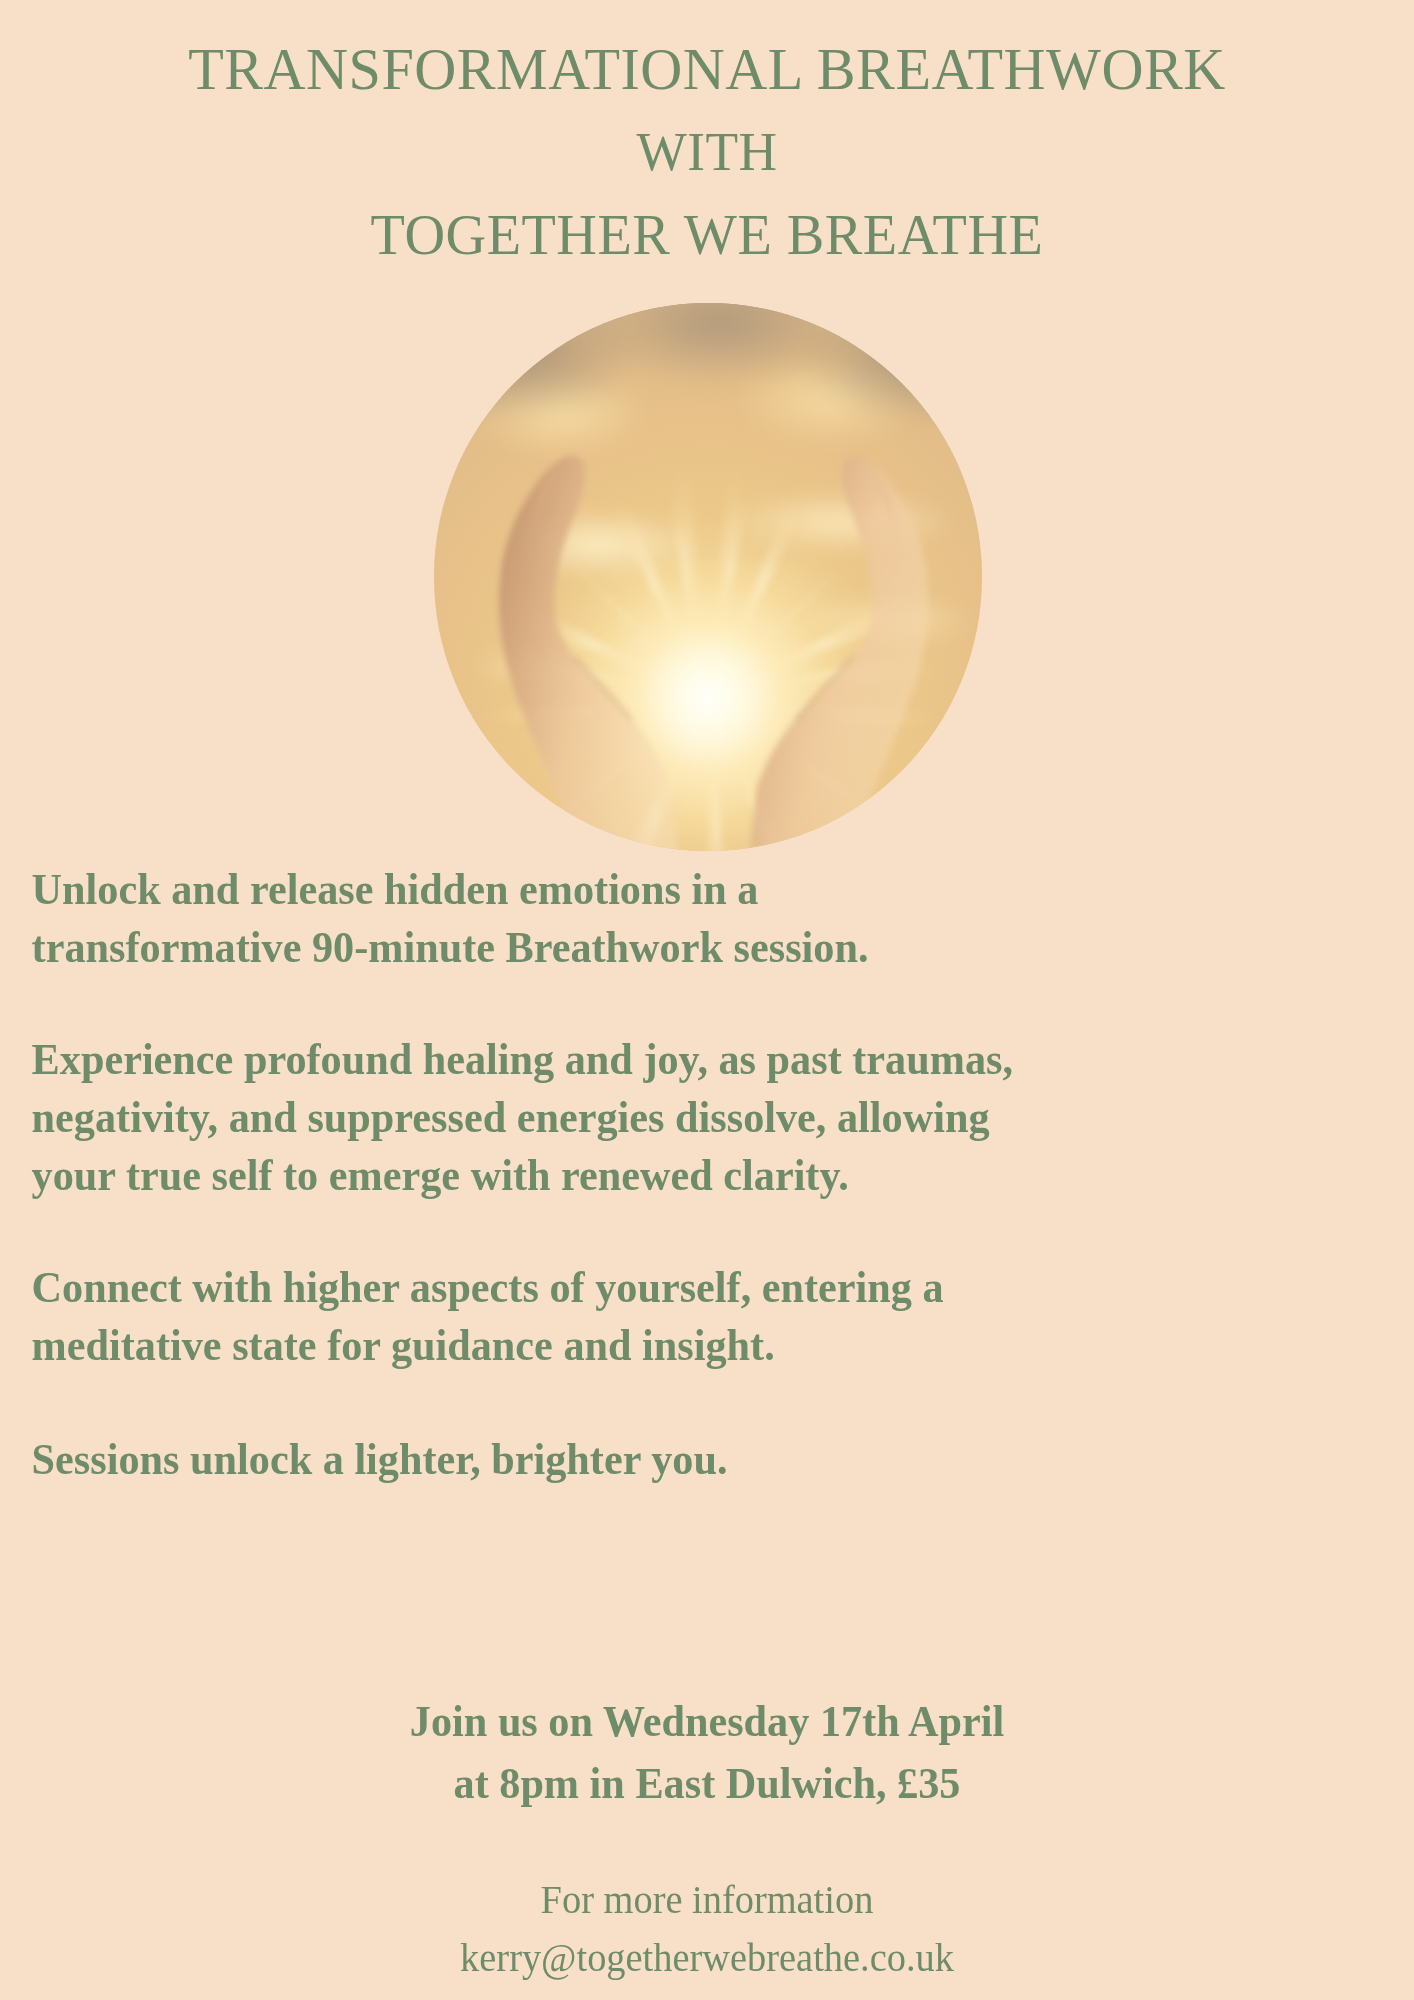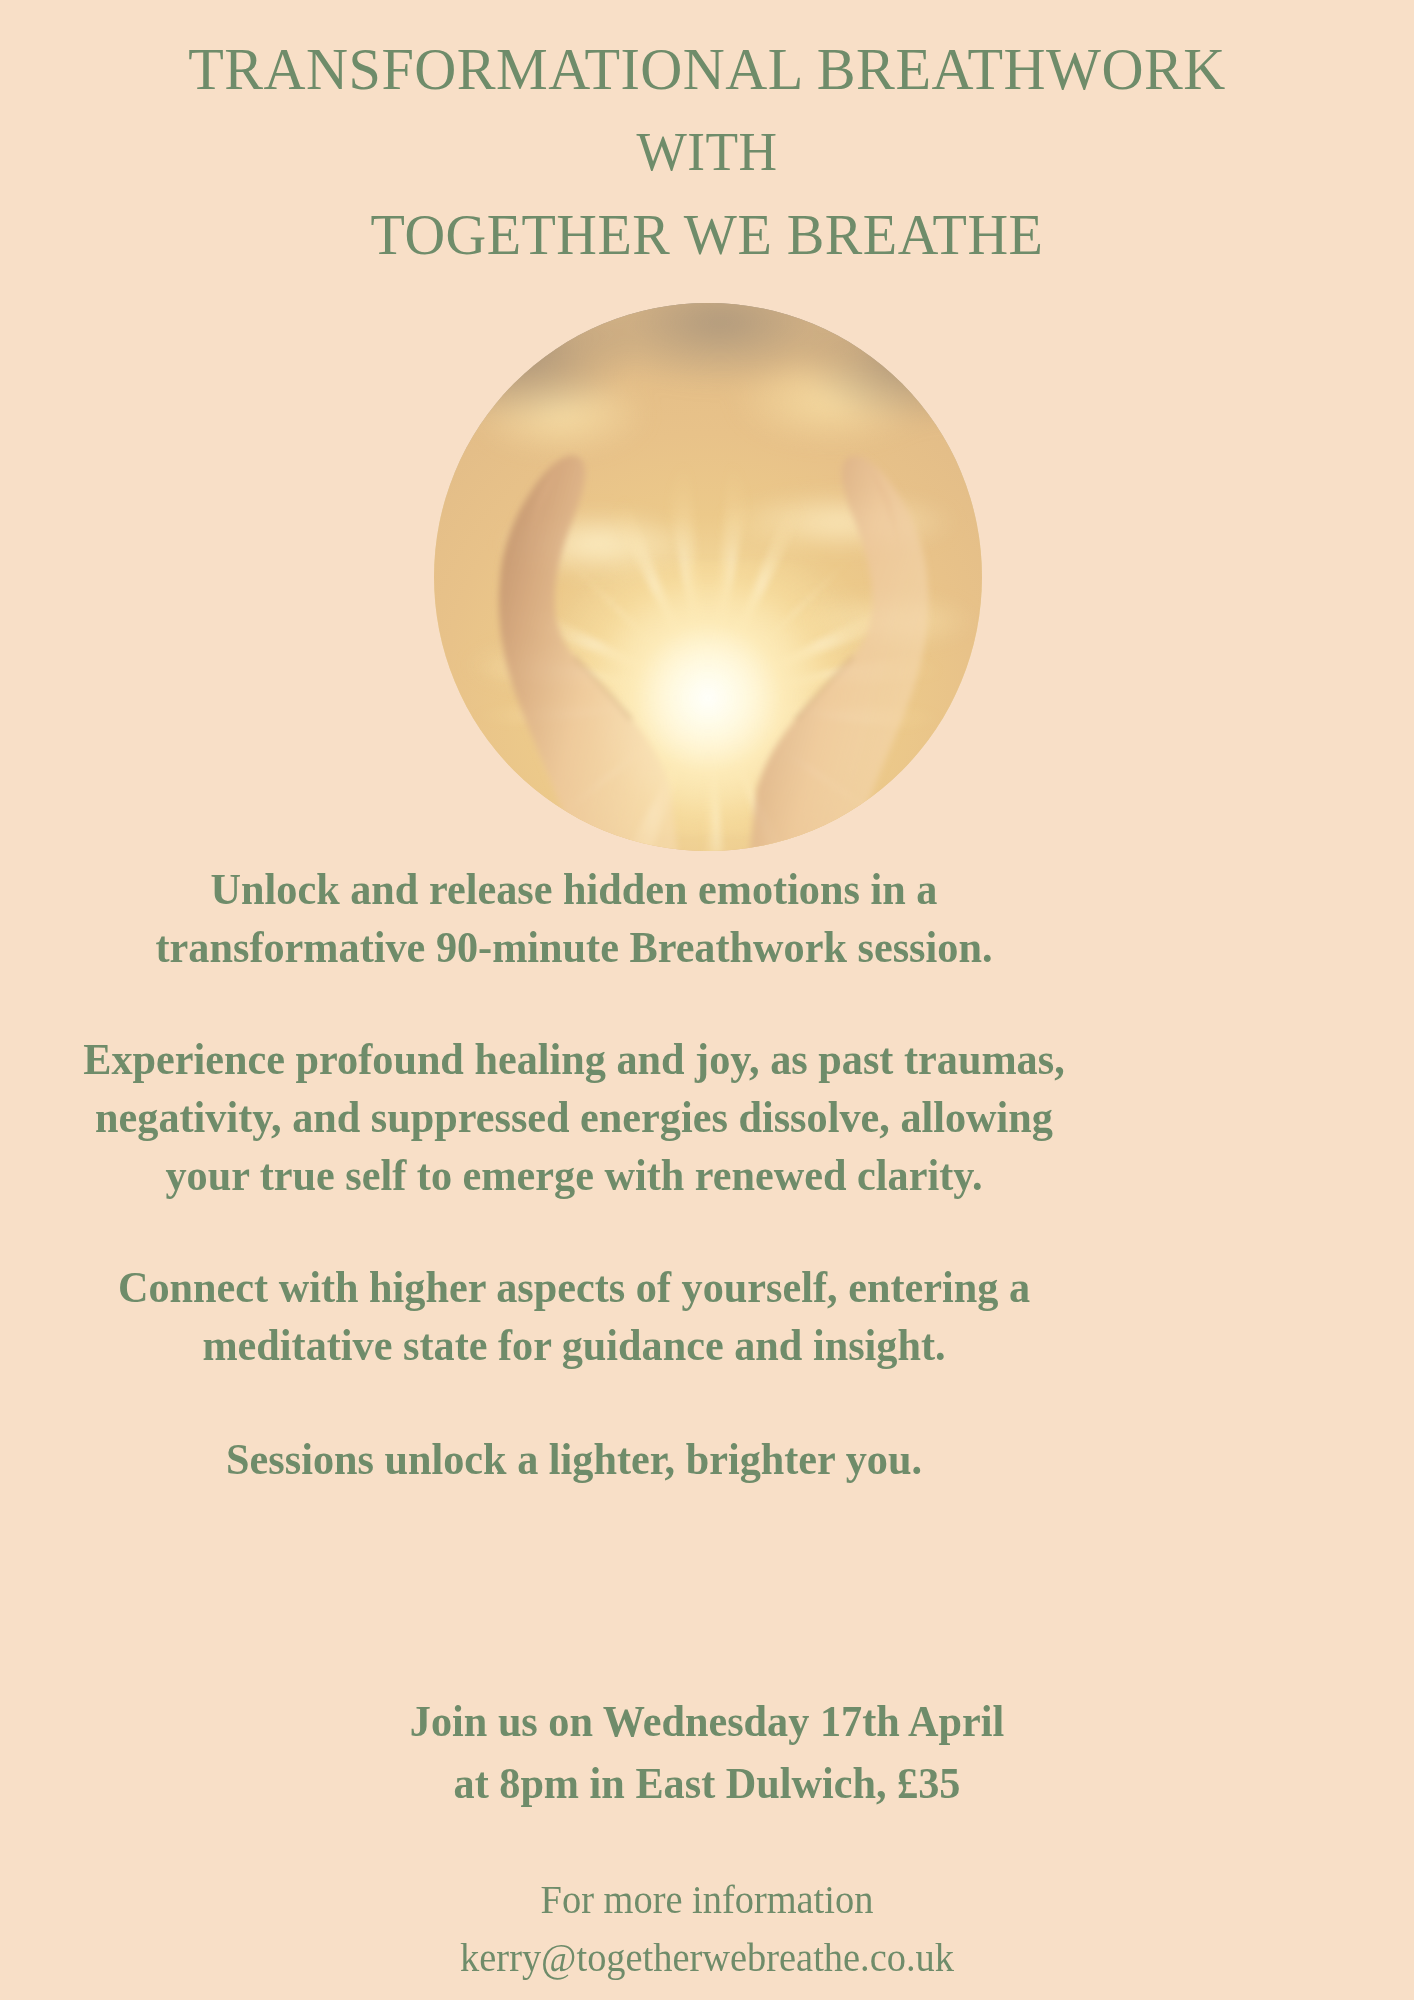--- a/index.html
+++ b/index.html
@@ -115,21 +115,21 @@
   }
   .hand-left  { left: 8%;  }
   .hand-right { right: 6%; }
 
   
   .body-copy {
     position: absolute;
     top: 845px;
     left: 0;
     width: 1148px;
-    text-align: center;
+    text-align: left;
   }
   .para {
     font-family: "Liberation Serif", "DejaVu Serif", serif;
     font-weight: bold;
     font-size: 44px;
     line-height: 58px;
     color: #6f8c6a;
     margin: 0 auto;
     max-width: 1130px;
     transform: scaleX(0.96);

